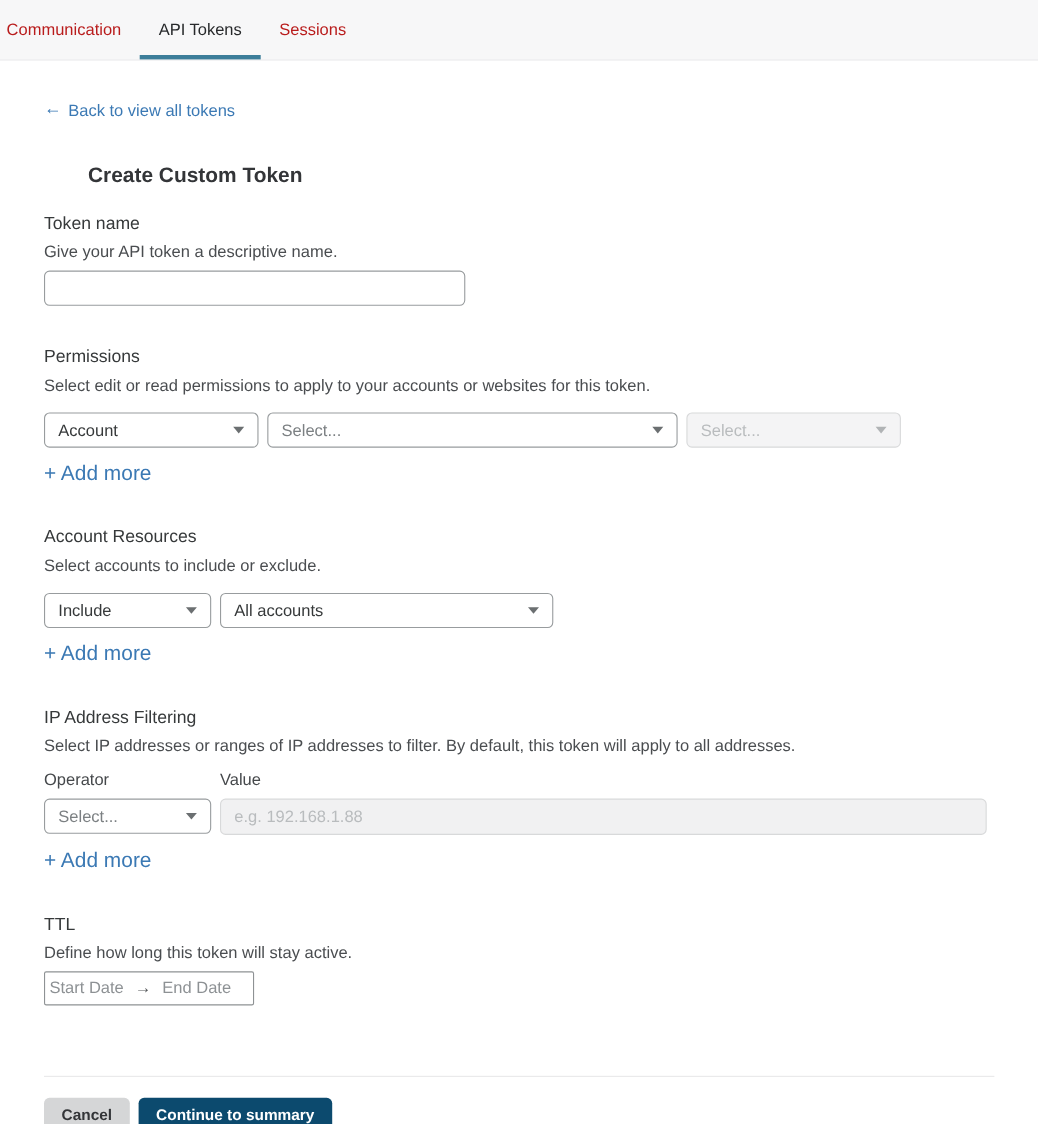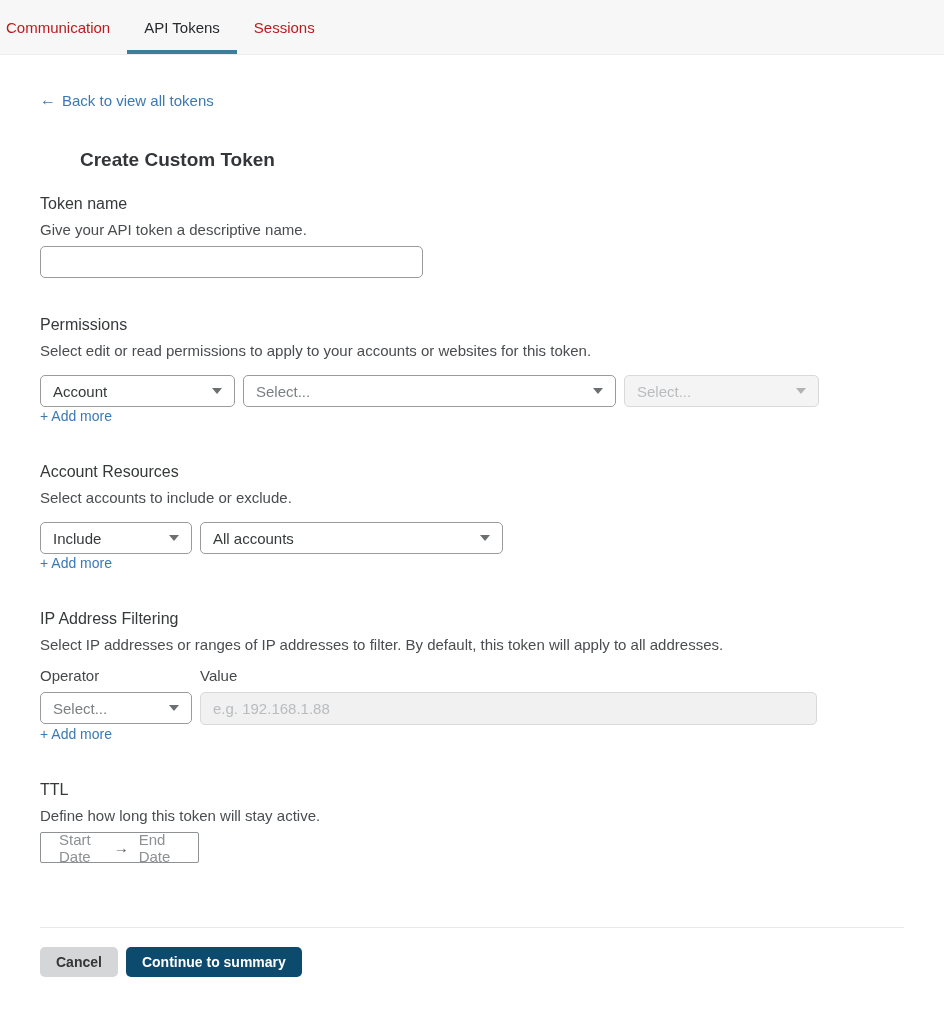--- a/index.html
+++ b/index.html
@@ -121,55 +121,56 @@
     cursor: default;
   }
   .select.disabled .chev { border-top-color: #b0b3b5; }
 
   .w-195 { width: 195px; }
   .w-373 { width: 373px; }
   .w-152 { width: 152px; }
   .w-303 { width: 303px; }
 
   .value-input {
-    width: 617px;
+    width: 697px;
     height: 33px;
     border: 1px solid #d8d9da;
     border-radius: 5px;
     background: #f1f1f2;
     font-family: inherit;
     font-size: 15px;
     padding: 0 12px;
     color: #1d4ed8;
   }
   .value-input::placeholder { color: #b9bcbe; opacity: 1; }
 
   .add-more {
-    font-size: 14px;
+    margin-top: 13px;
+    font-size: 19px;
     color: #3b79b4;
     cursor: pointer;
     display: inline-block;
   }
 
   .field-labels { margin-top: 14px; display: flex; }
   .field-label { font-size: 15px; color: #45484b; }
   .field-label.op { width: 160px; }
 
   .ip-row { margin-top: 8px; }
 
   .date-range {
     margin-top: 8px;
-    width: 159px;
+    width: 191px;
     height: 31px;
     border: 1px solid #8e9294;
     border-radius: 2px;
     display: flex;
     align-items: center;
     gap: 10px;
-    padding: 0 18px;
+    padding: 0 4px;
     font-size: 15px;
     cursor: pointer;
   }
   .date-range .date-ph { color: #8d9194; }
   .date-range .range-arrow { color: #55585a; font-size: 15px; }
 
   .divider {
     margin-top: 64px;
     border: none;
     border-top: 1px solid #e8e8e9;

